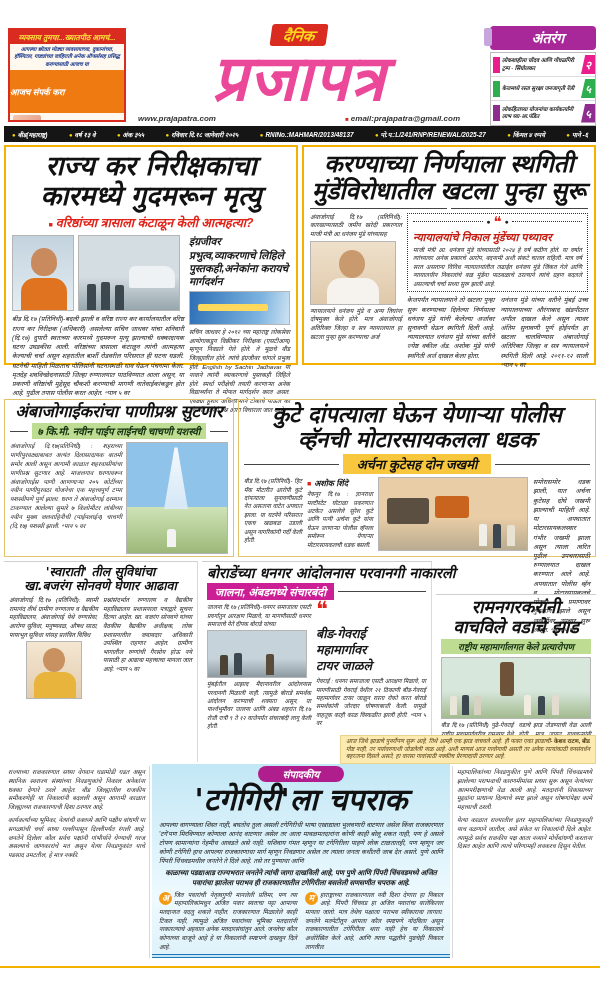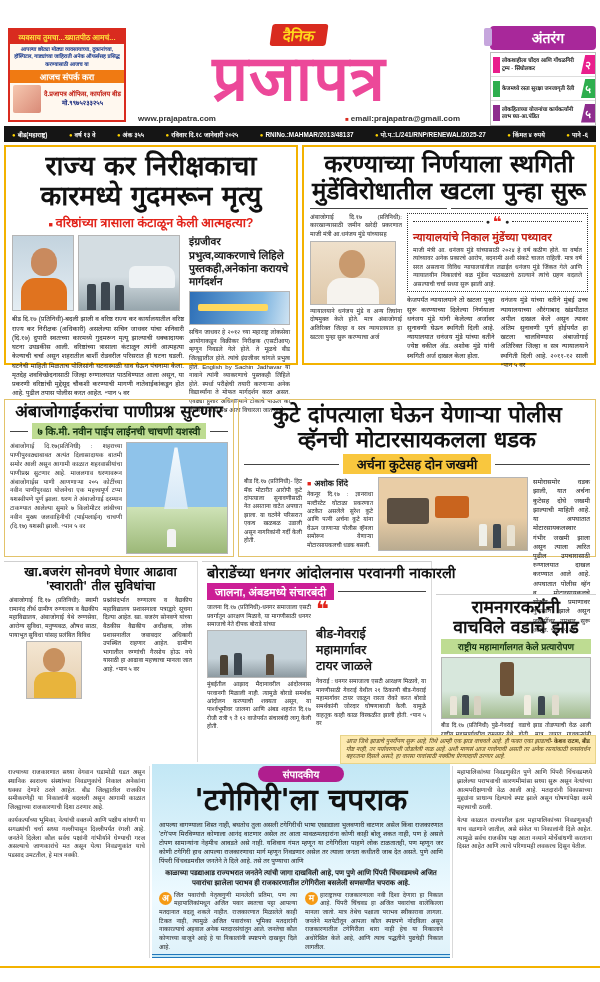--- a/index.html
+++ b/index.html
@@ -1,25 +1,25 @@
 <!DOCTYPE html>
 <html><head>
 <meta charset="utf-8">
 <style>
   * { margin:0; padding:0; box-sizing:border-box; }
   html,body { background:#e9e9e9; }
   body { font-family:"Liberation Sans","DejaVu Sans",sans-serif; color:#1a1a1a; }
   #page { position:relative; width:600px; height:982px; background:#ffffff; margin:0 auto; overflow:hidden; }
-  .abs { position:absolute; }
+  .abs { position:absolute;font-style:italic; }
 
   
   .adbox { left:8px; top:28px; width:118px; height:94px; border:2px solid #d92b1f; background:#fff8ef; overflow:hidden; }
   .adbox .band1 { background:#d92b1f; color:#ffe23c; font-weight:bold; font-size:7.5px; text-align:center; padding:2px 1px; }
   .adbox .smalltxt { color:#1a3a8c; font-size:5.4px; text-align:center; line-height:1.35; padding:2px 3px; font-weight:bold; }
-  .adbox .band2 { background:#f07a12; color:#ffffff; font-weight:bold; font-size:8.5px; text-align:center; padding:1px 0; }
+  .adbox .band2 { background:#f07a12; color:#ffffff; font-weight:bold; font-size:8.5px; text-align:left; padding:16px 0; }
   .adbox .foot { display:flex; padding:2px 3px; gap:3px; align-items:center; }
   .adbox .thumb { width:28px; height:28px; background:linear-gradient(135deg,#f6c8b0,#d98a77); border-radius:2px; flex:none; }
   .adbox .foot-txt { font-size:6.5px; color:#c01d12; font-weight:bold; text-align:center; line-height:1.35; flex:1; }
   .adbox .phone { color:#12247a; }
 
   .mast-center { left:134px; top:24px; width:330px; text-align:center; }
   .dainik { display:inline-block; background:#d92b1f; color:#ffd71c; font-weight:bold; font-size:15px; padding:1px 12px; border-radius:3px; transform:skewX(-8deg); }
   .brand { color:#ec4899; font-weight:bold; font-size:63px; line-height:1.02; letter-spacing:1px; }
   .mast-urls { display:flex; justify-content:space-between; margin-top:4px; padding:0 4px; font-size:8px; font-weight:bold; color:#333; }
   .mast-urls .sq { color:#d92b1f; font-size:6px; margin-right:2px; }
@@ -317,22 +317,22 @@
         <div class="fig" style="left:100px;bottom:4px;width:8px;height:22px;background:#efefe8"></div>
         <div class="fig" style="left:114px;bottom:2px;width:8px;height:24px;"></div>
         <div class="fig" style="left:128px;bottom:4px;width:8px;height:21px;background:#e8e2d2"></div>
       </div>
       <div style="flex:1" class="bodytxt">समोरासमोर धडक झाली, यात अर्चना कुटेसह दोघे जखमी झाल्याची माहिती आहे. या अपघातात मोटारसायकलस्वार गंभीर जखमी झाला असून त्याला त्वरित पुढील उपचारासाठी रुग्णालयात दाखल करण्यात आले आहे. अपघातात पोलीस व्हॅन व मोटारसायकलचे मोठ्या प्रमाणावर नुकसान झाले असून जखमींवर उपचार सुरू आहेत.  ॰पान ५ वर</div>
     </div>
   </div>
 
   <div class="abs box3 box3a">
     <div class="hl swarati-hl">
+      <div>'स्वाराती' तील सुविधांचा</div>
       <div>खा.बजरंग सोनवणे घेणार आढावा</div>
-      <div>'स्वाराती' तील सुविधांचा</div>
     </div>
     <div class="sw-cols">
       <div class="c">
         <div class="bodytxt" style="font-size:6.1px">अंबाजोगाई दि.१७ (प्रतिनिधी): स्वामी रामानंद तीर्थ ग्रामीण रुग्णालय व वैद्यकीय महाविद्यालय, अंबाजोगाई येथे रुग्णसेवा, आरोग्य सुविधा, मनुष्यबळ, औषध साठा, पायाभूत सुविधा यांसह प्रलंबित विविध</div>
         <div class="photo p-sw">
             <div class="head"></div>
             <div class="shirt"></div>
           </div>
       </div>
       <div class="c bodytxt" style="font-size:6.1px">प्रश्नांसंदर्भात रुग्णालय व वैद्यकीय महाविद्यालय प्रशासनाला पत्राद्वारे सूचना दिल्या आहेत. खा. बजरंग सोनवणे यांच्या बैठकीस वैद्यकीय अधीक्षक, लोक प्रशासनातील जबाबदार अधिकारी उपस्थित राहणार आहेत. ग्रामीण भागातील रुग्णांची गैरसोय होऊ नये यासाठी हा आढावा महत्त्वाचा मानला जात आहे.  ॰पान ५ वर</div>

